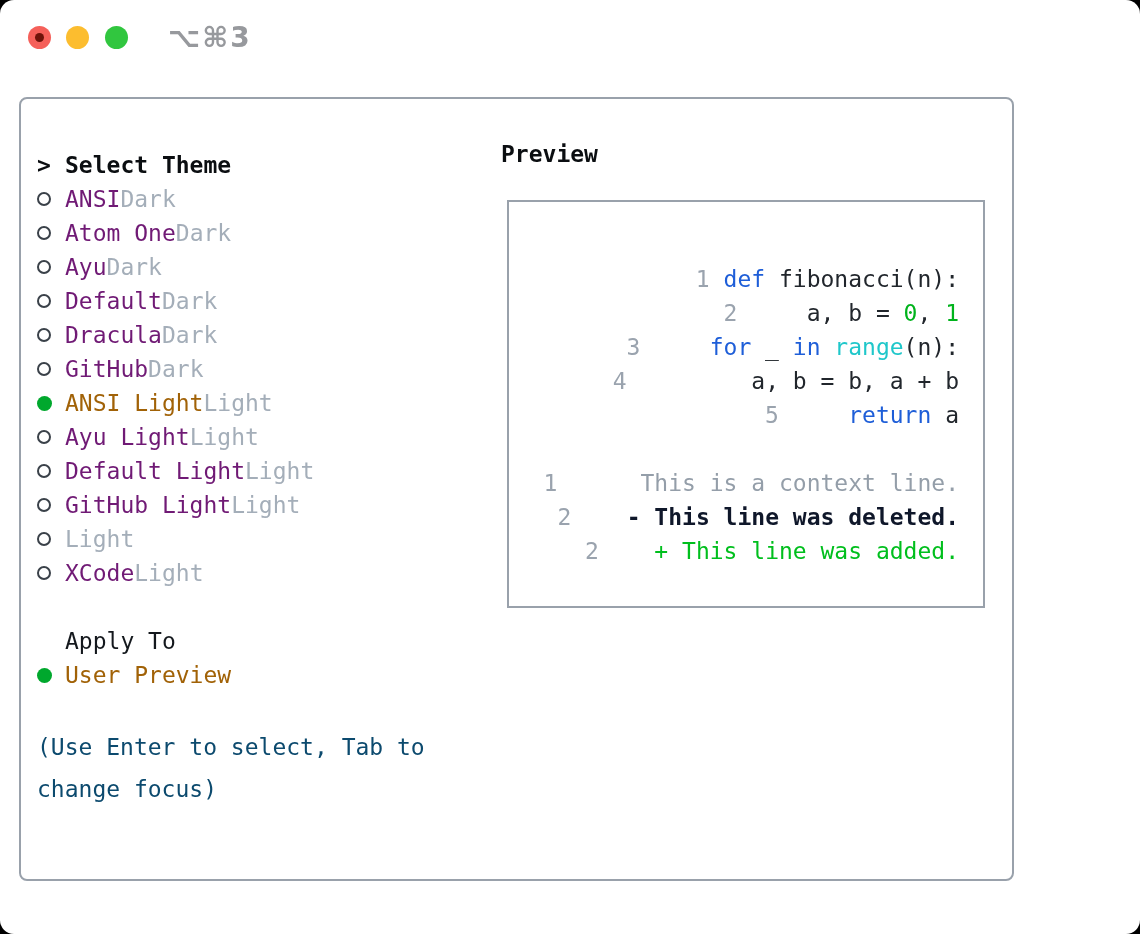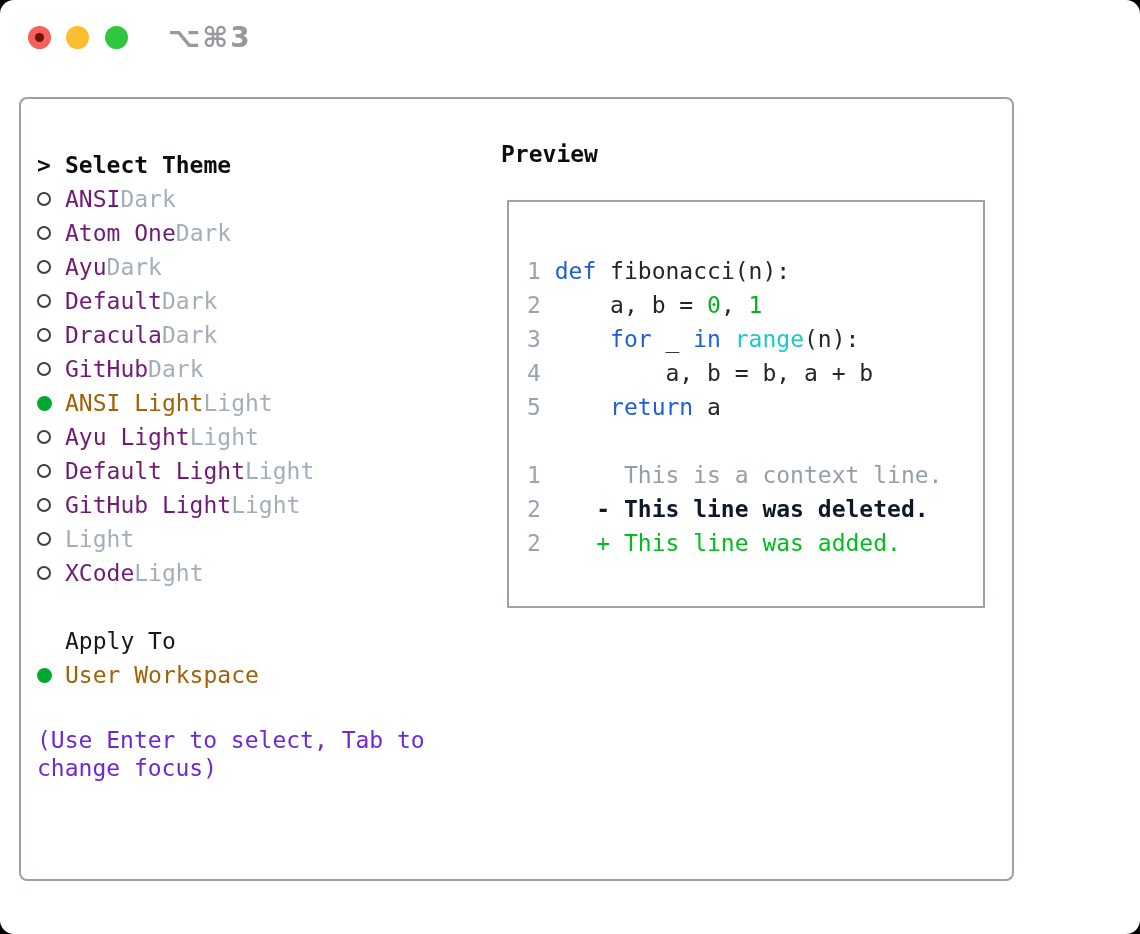--- a/index.html
+++ b/index.html
@@ -33,29 +33,29 @@
   .caret { font-weight:bold; color:#0b0e11; }
   .hdr { font-weight:bold; color:#0b0e11; }
   .radio { box-sizing:border-box; width:14px; height:14px; border:2px solid #3a4149;
            border-radius:50%; background:transparent; }
   .radio.on { border:none; background:#00a82d; width:15px; height:15px; }
   .tname { color:#701a75; }
   .tname.sel { color:#a16207; }
   .tvariant { color:#a4aeb9; }
   .blank-row { height:34px; }
   .apply-hdr { color:#14181d;text-align:center; }
-  .help { color:#6d28d9; width:30ch; line-height:28px; white-space:normal; }
+  .help { color:#0c4a6e; width:30ch; line-height:42px; white-space:normal; }
   
   .preview-label { position:absolute; left:501px; top:137px; height:34px; line-height:34px;
                    font-size:23px; font-weight:bold; color:#0b0e11; }
   .preview-box {
     position:absolute; left:507px; top:200px; width:478px; height:408px;
     border:2px solid #99a1ab; box-sizing:border-box; background:#fff; overflow:hidden;
   }
-  .preview-pre { margin:0; padding:18px 8px 0 18px; font-size:23px; line-height:34px; }
+  .preview-pre { margin:8px; padding:18px 16px 0 18px; font-size:23px; line-height:34px;text-align:right; }
   .code-line { height:34px; white-space:pre; }
   .tok-fg  { color:#21262c; }
   .tok-num { color:#9aa3ae; }
   .tok-ctx { color:#949ea9; }
   .tok-kw  { color:#1e5ed8; }
   .tok-fn  { color:#1fc7ca; }
   .tok-grn { color:#00b31c; }
   .tok-red { color:#0f172a;font-weight:bold; }
   .tok-add { color:#00bf1d; }
 </style>
@@ -95,21 +95,21 @@
       </div>
 
     <div class="blank-row"></div>
 
     <div class="row">
       <span class="mslot"></span>
       <span class="apply-hdr">Apply To</span>
     </div>
 
     <div>
-        <div class="row"><span class="mslot"><span class="radio on"></span></span><span class="tname sel">User Workspace</span></div>
+        <div class="row"><span class="mslot"><span class="radio on"></span></span><span class="tname sel">User Preview</span></div>
       </div>
 
     <div class="blank-row"></div>
 
     <div class="help">(Use Enter to select, Tab to change focus)</div>
   </div>
 
   <div class="preview-label">Preview</div>
   <div class="preview-box">
     <pre class="preview-pre"><div class="code-line"></div><div class="code-line"><span class="tok-num">1</span><span class="tok-fg"> </span><span class="tok-kw">def</span><span class="tok-fg"> fibonacci(n):</span></div><div class="code-line"><span class="tok-num">2</span><span class="tok-fg">     a, b = </span><span class="tok-grn">0</span><span class="tok-fg">, </span><span class="tok-grn">1</span></div><div class="code-line"><span class="tok-num">3</span><span class="tok-fg">     </span><span class="tok-kw">for</span><span class="tok-fg"> _ </span><span class="tok-kw">in</span><span class="tok-fg"> </span><span class="tok-fn">range</span><span class="tok-fg">(n):</span></div><div class="code-line"><span class="tok-num">4</span><span class="tok-fg">         a, b = b, a + b</span></div><div class="code-line"><span class="tok-num">5</span><span class="tok-fg">     </span><span class="tok-kw">return</span><span class="tok-fg"> a</span></div><div class="code-line"></div><div class="code-line"><span class="tok-num">1</span><span class="tok-fg">      </span><span class="tok-ctx">This is a context line.</span></div><div class="code-line"><span class="tok-num">2</span><span class="tok-fg">    </span><span class="tok-red">- This line was deleted.</span></div><div class="code-line"><span class="tok-num">2</span><span class="tok-fg">    </span><span class="tok-add">+ This line was added.</span></div></pre>

